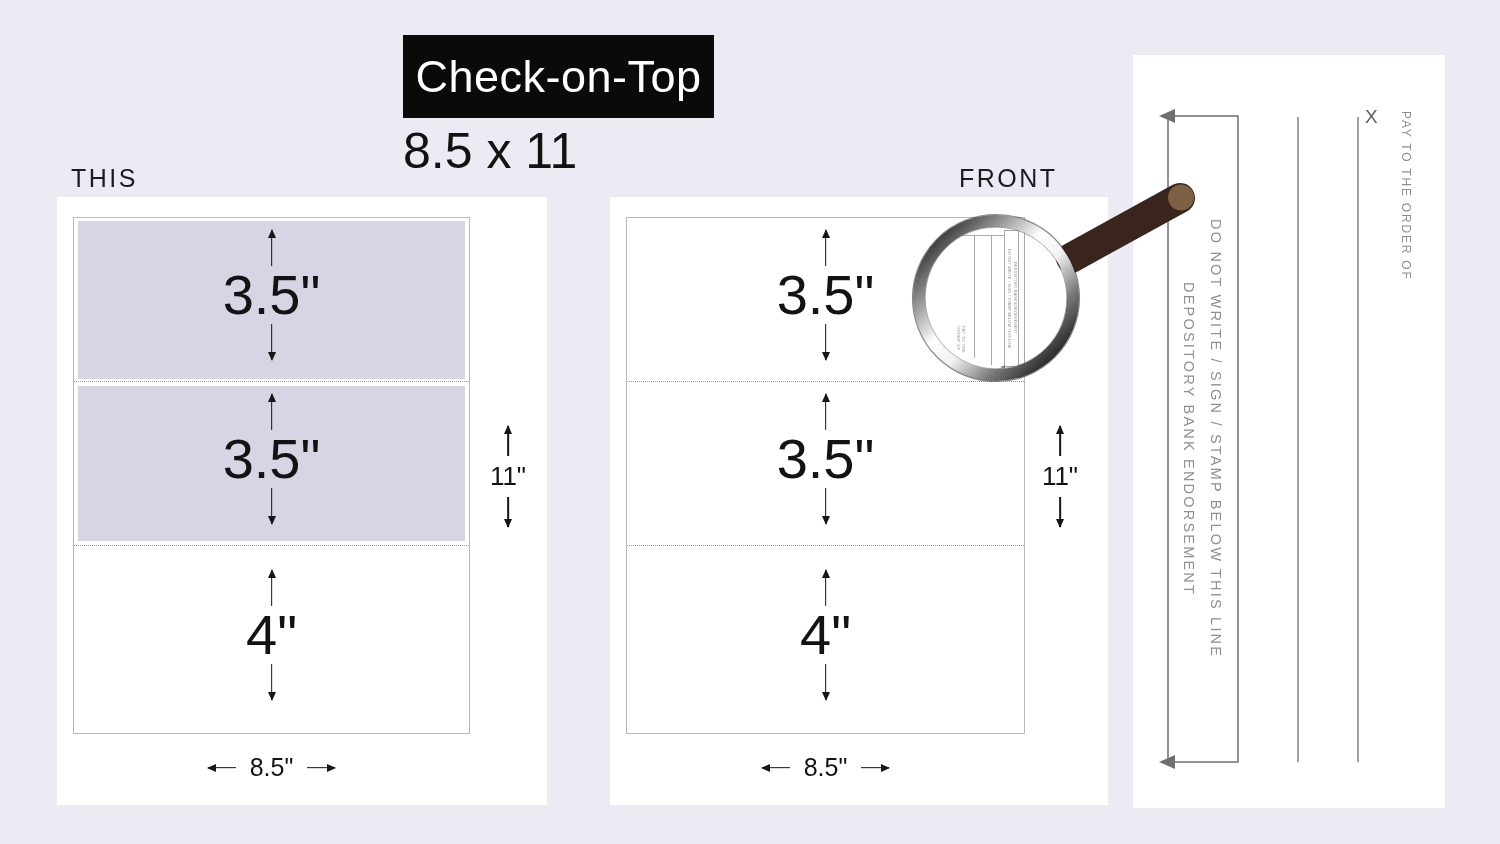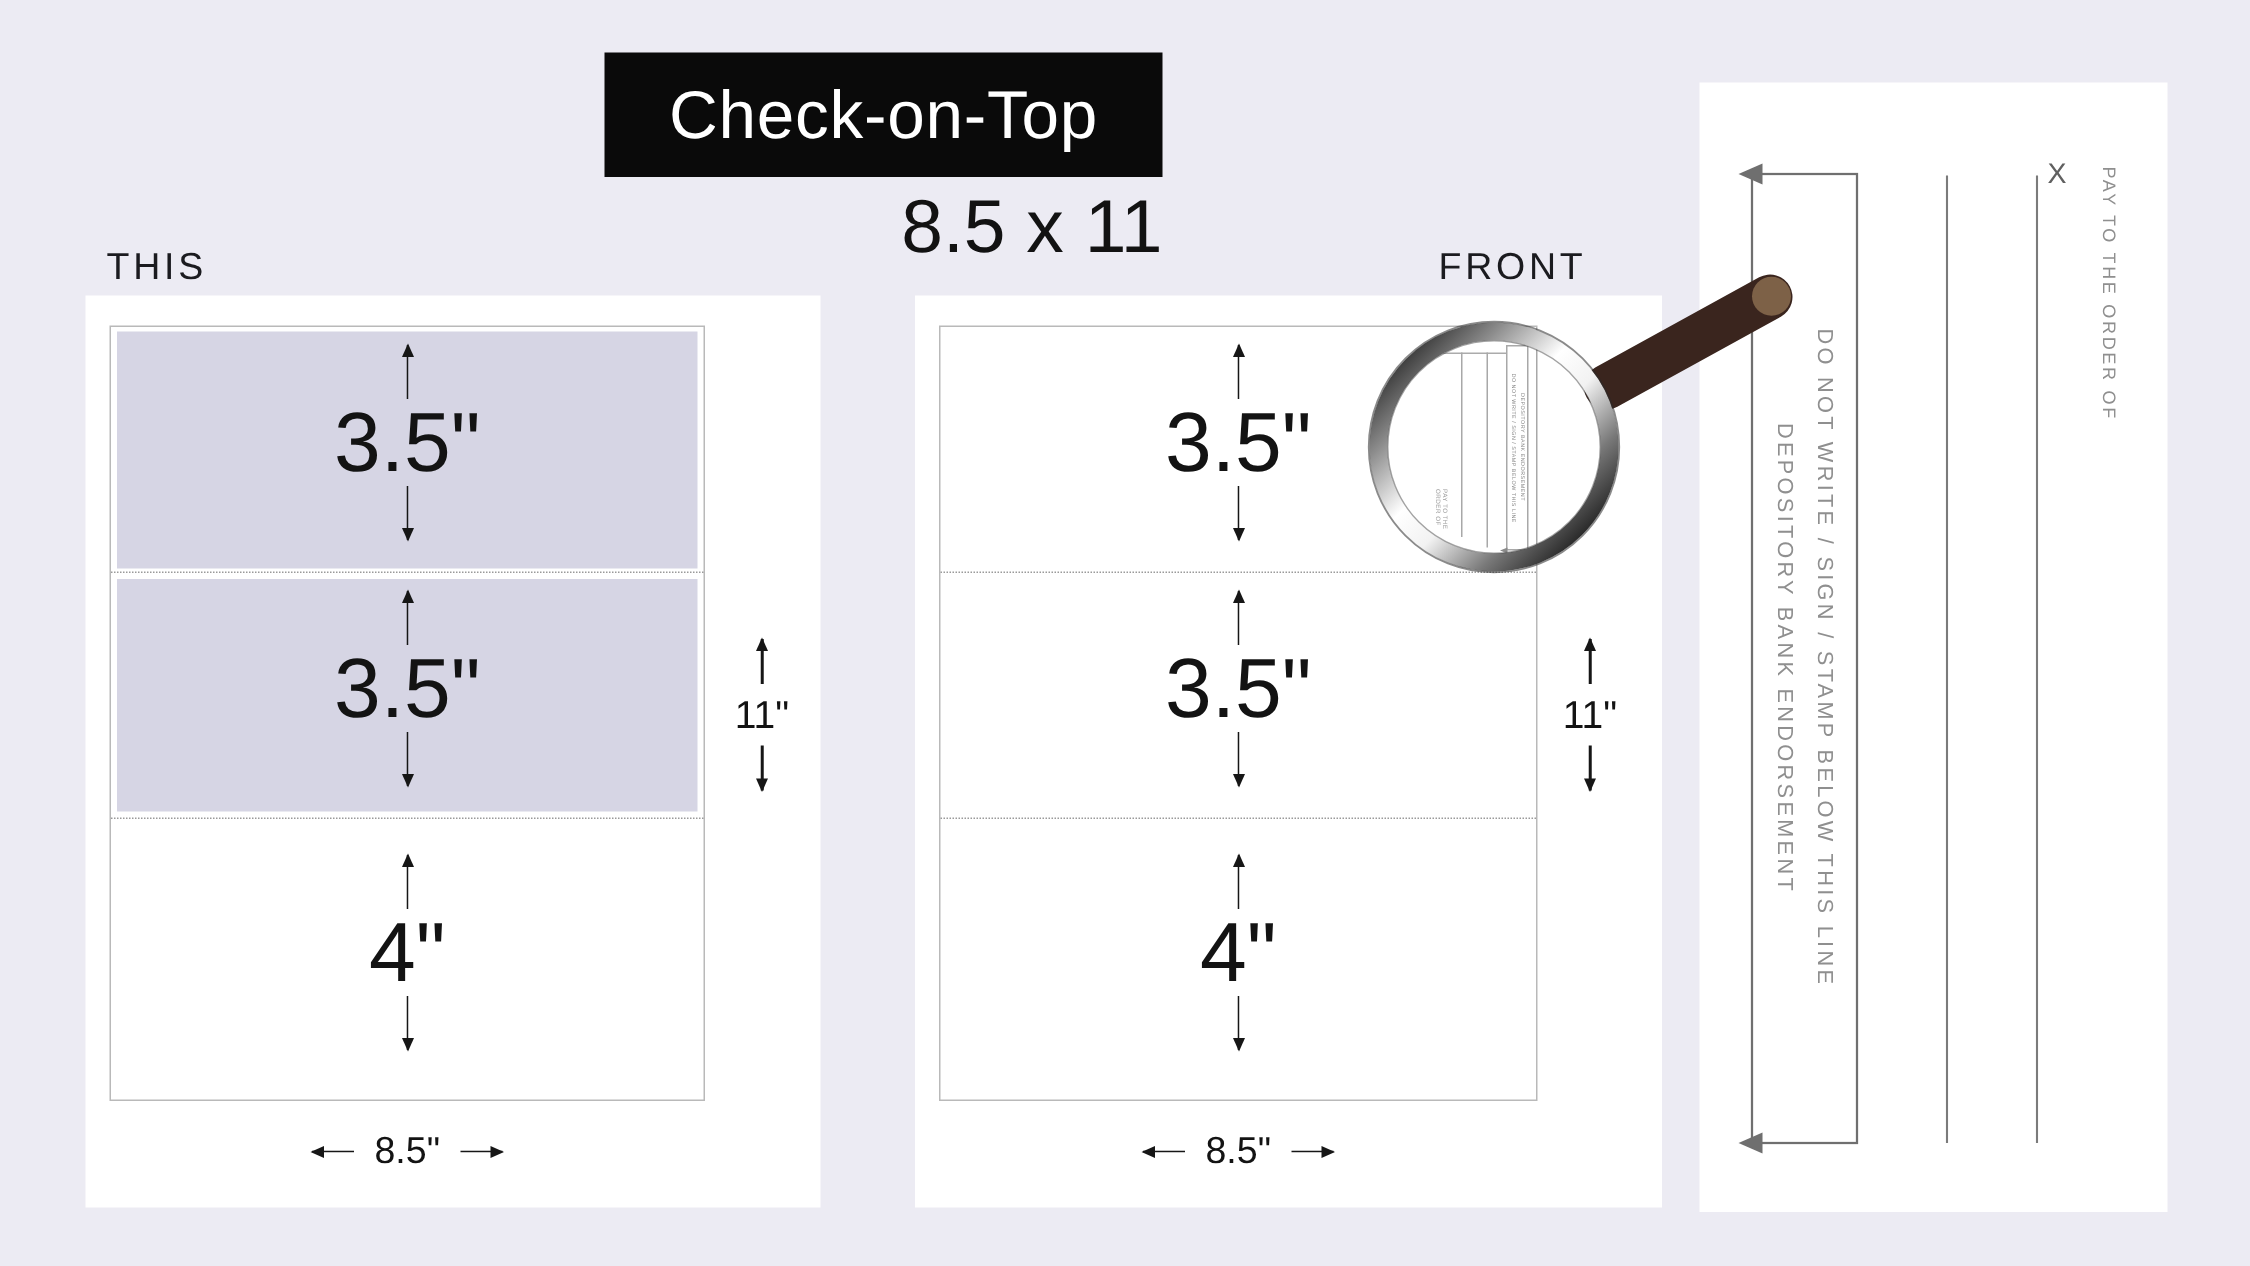--- a/index.html
+++ b/index.html
@@ -7,24 +7,24 @@
     --title-bg:#0A0A0A; --title-text:#FFFFFF; --ink:#161616;
     --gray-text:#8F8F8F; --line-gray:#6F6F6F; --border-gray:#B9B9B9;
     --perf:#9A9A9A; --handle-brown:#3A251E; --handle-cap:#7D6147;
   }
   *{margin:0;padding:0;box-sizing:border-box}
   html,body{width:1500px;height:844px}
   body{font-family:"Liberation Sans", sans-serif;background:var(--background);}
   .stage{position:relative;width:1500px;height:844px;background:var(--background);overflow:hidden}
 
   
-  .title-box{position:absolute;left:403px;top:35px;width:372px;height:83px;background:var(--title-bg);
+  .title-box{position:absolute;left:403px;top:35px;width:311px;height:83px;background:var(--title-bg);
     display:flex;align-items:center;justify-content:center}
   .title-box span{color:var(--title-text);font-size:45px;font-weight:500;letter-spacing:.5px}
-  .size-label{position:absolute;left:403px;top:122px;width:372px;text-align:right;
+  .size-label{position:absolute;left:403px;top:122px;width:372px;text-align:left;
     font-size:50px;font-weight:400;color:#121212}
   .side-label{position:absolute;font-size:25px;font-weight:500;letter-spacing:2.5px;color:#1B1B1F}
   .front-label{left:71px;top:164px}
   .back-label{left:959px;top:164px}
 
   
   .card{position:absolute;top:197px;height:608px;background:var(--card)}
   .card-front{left:57px;width:490px}
   .card-back{left:610px;width:498px}
   .sheet{position:absolute;left:16px;top:20px;height:517px;border:1px solid var(--border-gray);background:#fff}

